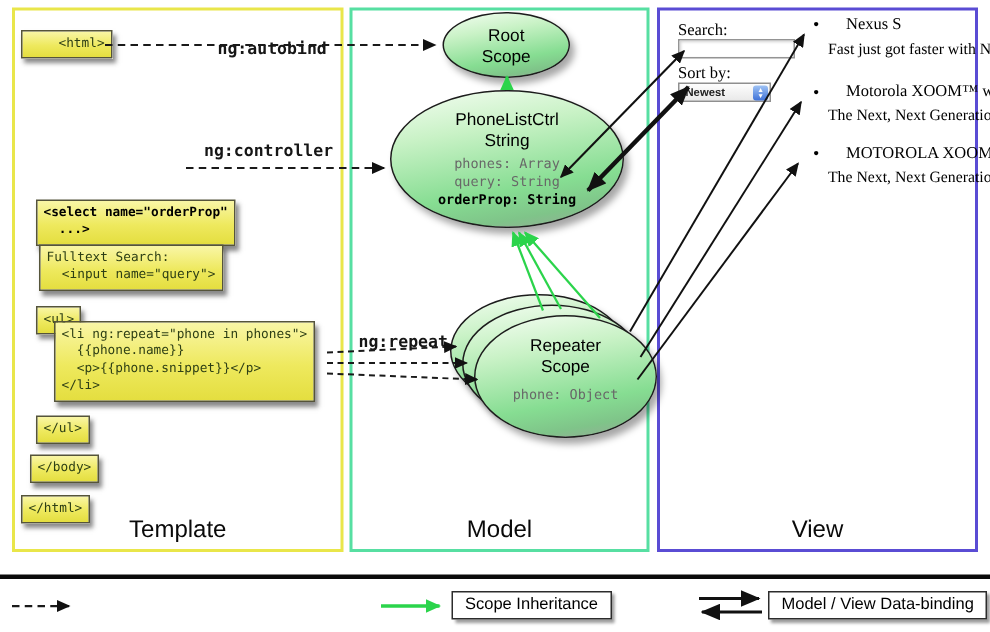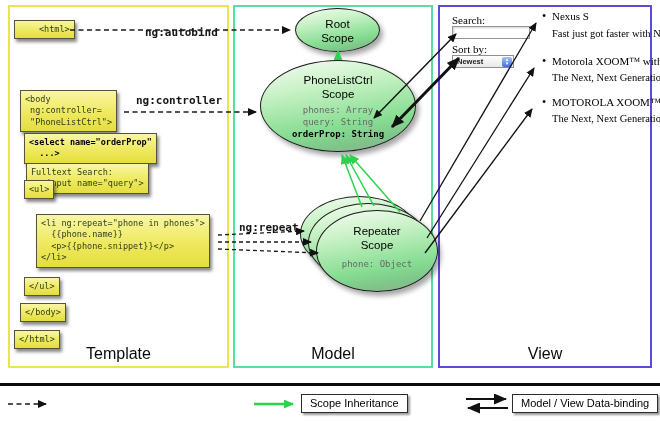--- a/index.html
+++ b/index.html
@@ -22,21 +22,21 @@
   .scope-prop.boldp{color:#000;font-weight:bold;}
   .view-label{position:absolute;font:11px/1 "Liberation Serif",serif;color:#000;}
   .vinput{position:absolute;background:#fff;border:1px solid #949494;
           box-shadow:inset 1px 1px 2px rgba(0,0,0,.18);box-sizing:border-box;}
   .vselect{position:absolute;background:linear-gradient(#fdfdfd,#e9e9e9);border:1px solid #8f8f8f;
            display:flex;align-items:center;justify-content:space-between;
            font:bold 7.5px/1 "Liberation Sans",sans-serif;color:#222;padding:0 1px 0 4px;box-sizing:border-box;}
   .stepper{width:10px;height:10px;border-radius:2px;background:linear-gradient(#9fc3f5,#3f72d8);
            display:flex;flex-direction:column;align-items:center;justify-content:center;
            color:#fff;font-size:4.5px;line-height:4px;}
-  .vitem-name{position:absolute;font:11px/1 "Liberation Serif",serif;color:#000;white-space:nowrap;}
+  .vitem-name{position:absolute;font:11px/1 "Liberation Serif",serif;color:#000;white-space:nowrap;margin-left:12px;}
   .vitem-desc{position:absolute;font:10.5px/1 "Liberation Serif",serif;color:#000;white-space:nowrap;}
   .bullet{position:absolute;font:12px/1 "Liberation Serif",serif;color:#000;}
   .sep{position:absolute;left:0;top:383px;width:660px;height:3px;background:#0a0a0a;}
   .lbox{position:absolute;top:394px;background:#fff;border:1px solid #2c2c2c;
         box-shadow:2px 2px 2px rgba(0,0,0,.4);font:11px/1 "Liberation Sans",sans-serif;
         color:#000;padding:3px 8px;white-space:nowrap;}
   svg.overlay{position:absolute;left:0;top:0;pointer-events:none;}
 </style>
 </head>
 <body>
@@ -47,48 +47,45 @@
     <div class="col-label">Template</div>
   </div>
   <div class="col" style="left:233px;width:200px;border-color:#57dfa2;">
     <div class="col-label">Model</div>
   </div>
   <div class="col" style="left:438px;width:214px;border-color:#5a4cd4;">
     <div class="col-label">View</div>
   </div>
 
   <div class="ybox" style="left:14px;top:20px;padding-left:24px;">&lt;html&gt;</div>
-  <div class="ybox" style="left:20px;top:90px;">&lt;body
- ng:controller=
- "PhoneListCtrl"&gt;</div>
   <div class="ybox bold" style="left:24px;top:133px;">&lt;select name="orderProp"
   ...&gt;</div>
   <div class="ybox" style="left:26px;top:163px;">Fulltext Search:
   &lt;input name="query"&gt;</div>
-  <div class="ybox" style="left:24px;top:180px;">&lt;ul&gt;</div>
+  <div class="ybox" style="left:24px;top:204px;">&lt;ul&gt;</div>
   <div class="ybox" style="left:36px;top:214px;">&lt;li ng:repeat="phone in phones"&gt;
   {{phone.name}}
   &lt;p&gt;{{phone.snippet}}&lt;/p&gt;
 &lt;/li&gt;</div>
   <div class="ybox" style="left:24px;top:277px;">&lt;/ul&gt;</div>
   <div class="ybox" style="left:20px;top:303px;">&lt;/body&gt;</div>
   <div class="ybox" style="left:14px;top:330px;">&lt;/html&gt;</div>
 
   <div class="ng-label" style="left:145px;top:27px;">ng:autobind</div>
   <div class="ng-label" style="left:136px;top:95px;">ng:controller</div>
   <div class="ng-label" style="left:239px;top:222px;">ng:repeat</div>
 
   <div class="ellipse" style="left:295px;top:8px;width:85px;height:44px;">
     <div class="scope-title" style="margin-top:9px;">Root
 Scope</div>
   </div>
 
   <div class="ellipse" style="left:260px;top:60px;width:156px;height:92px;">
     <div class="scope-title" style="margin-top:13px;">PhoneListCtrl
-Scope</div>
+String</div>
     <div class="scope-prop" style="margin-top:3px;">phones: Array</div>
     <div class="scope-prop">query: String</div>
     <div class="scope-prop boldp">orderProp: String</div>
   </div>
 
   <div class="ellipse" style="left:300px;top:196px;width:118px;height:76px;"></div>
   <div class="ellipse" style="left:308px;top:203px;width:120px;height:79px;"></div>
   <div class="ellipse" style="left:316px;top:210px;width:122px;height:82px;">
     <div class="scope-title" style="margin-top:14px;">Repeater
 Scope</div>

